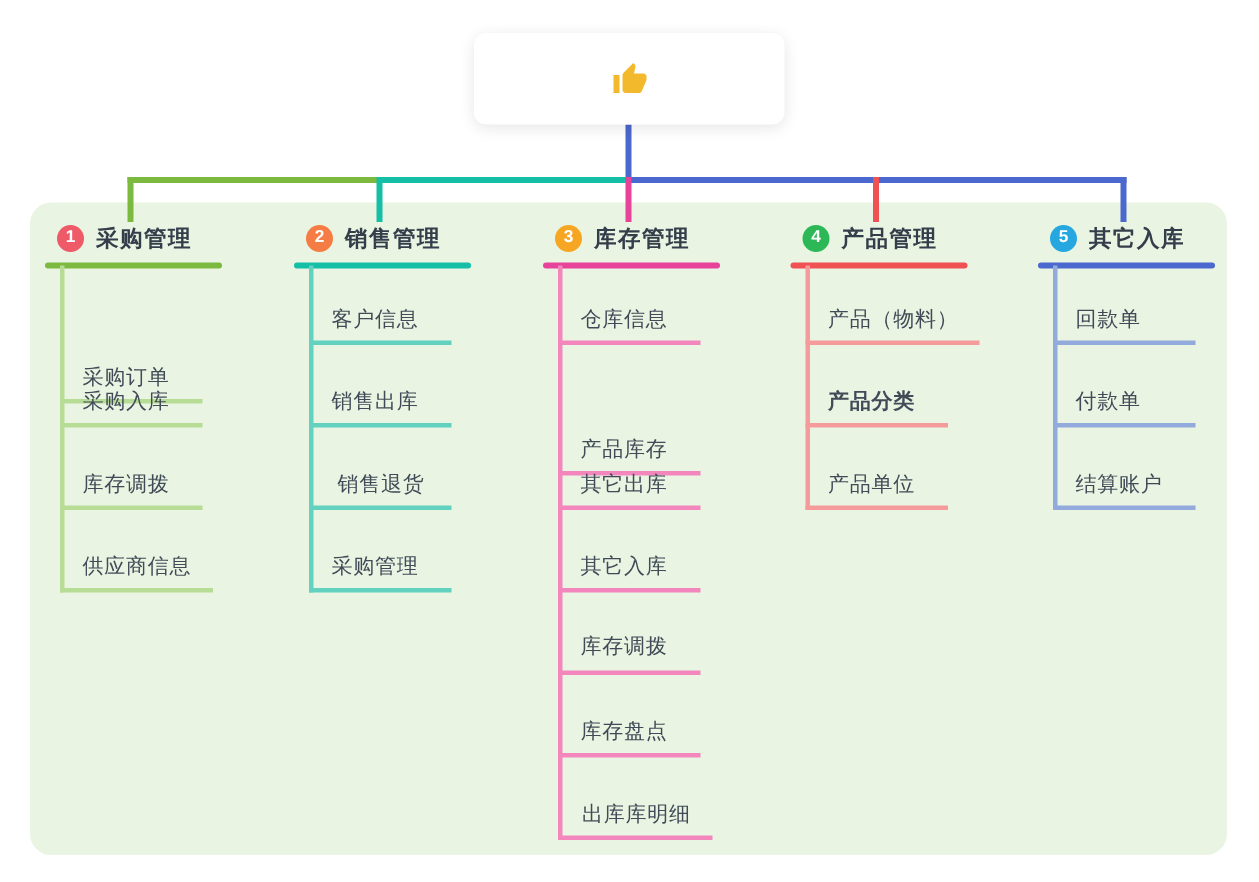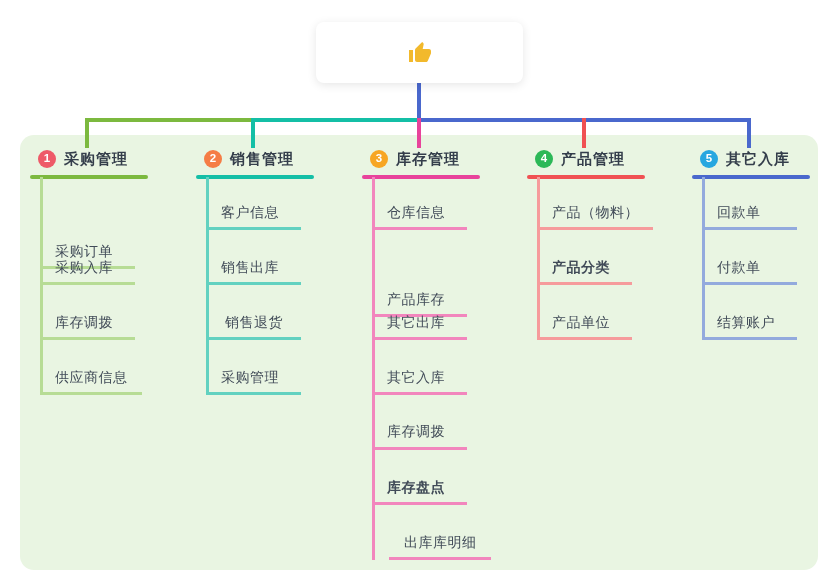--- a/index.html
+++ b/index.html
@@ -100,22 +100,22 @@
       <span class="badge" style="background: rgb(247, 166, 35);">3</span>
       <span class="branch-label">库存管理</span>
     </div>
     <div class="branch-underline" style="left: 362px; top: 175px; width: 118px; background: rgb(232, 67, 155);"></div>
     <div class="child-rail" style="left: 372px; top: 177px; height: 383px; background: rgb(242, 134, 189);"></div>
   <div class="child" style="left: 372px; top: 203px; border-bottom-color: rgb(242, 134, 189);">仓库信息</div>
         <div class="child" style="left: 372px; top: 258px; border-bottom-color: rgb(242, 134, 189); margin-top: 32px;">产品库存</div>
         <div class="child" style="left: 372px; top: 313px; border-bottom-color: rgb(242, 134, 189);">其它出库</div>
         <div class="child" style="left: 372px; top: 368px; border-bottom-color: rgb(242, 134, 189);">其它入库</div>
         <div class="child" style="left: 372px; top: 423px; border-bottom-color: rgb(242, 134, 189); font-family: Liberation Serif, serif;">库存调拨</div>
-        <div class="child" style="left: 372px; top: 478px; border-bottom-color: rgb(242, 134, 189); font-weight: bold;">库存盘点</div>
-        <div class="child" style="left: 389px; top: 533px; border-bottom-color: rgb(242, 134, 189);">出库库明细</div>
+        <div class="child" style="left: 372px; top: 478px; border-bottom-color: rgb(242, 134, 189);">库存盘点</div>
+        <div class="child" style="left: 373px; top: 533px; border-bottom-color: rgb(242, 134, 189);">出库库明细</div>
       </div>
 
   <div class="branch-group">
     <div class="branch-header" style="left: 535px; top: 147px;">
       <span class="badge" style="background: rgb(44, 184, 87);">4</span>
       <span class="branch-label">产品管理</span>
     </div>
     <div class="branch-underline" style="left: 527px; top: 175px; width: 118px; background: rgb(240, 81, 83);"></div>
     <div class="child-rail" style="left: 537px; top: 177px; height: 163px; background: rgb(246, 155, 156);"></div>
   <div class="child" style="left: 537px; top: 203px; border-bottom-color: rgb(246, 155, 156);">产品（物料）</div>

